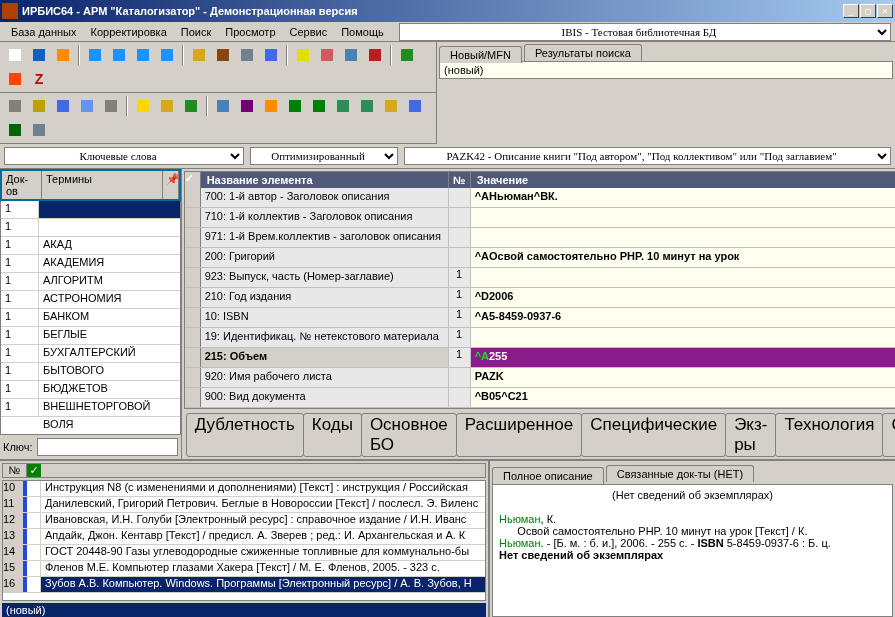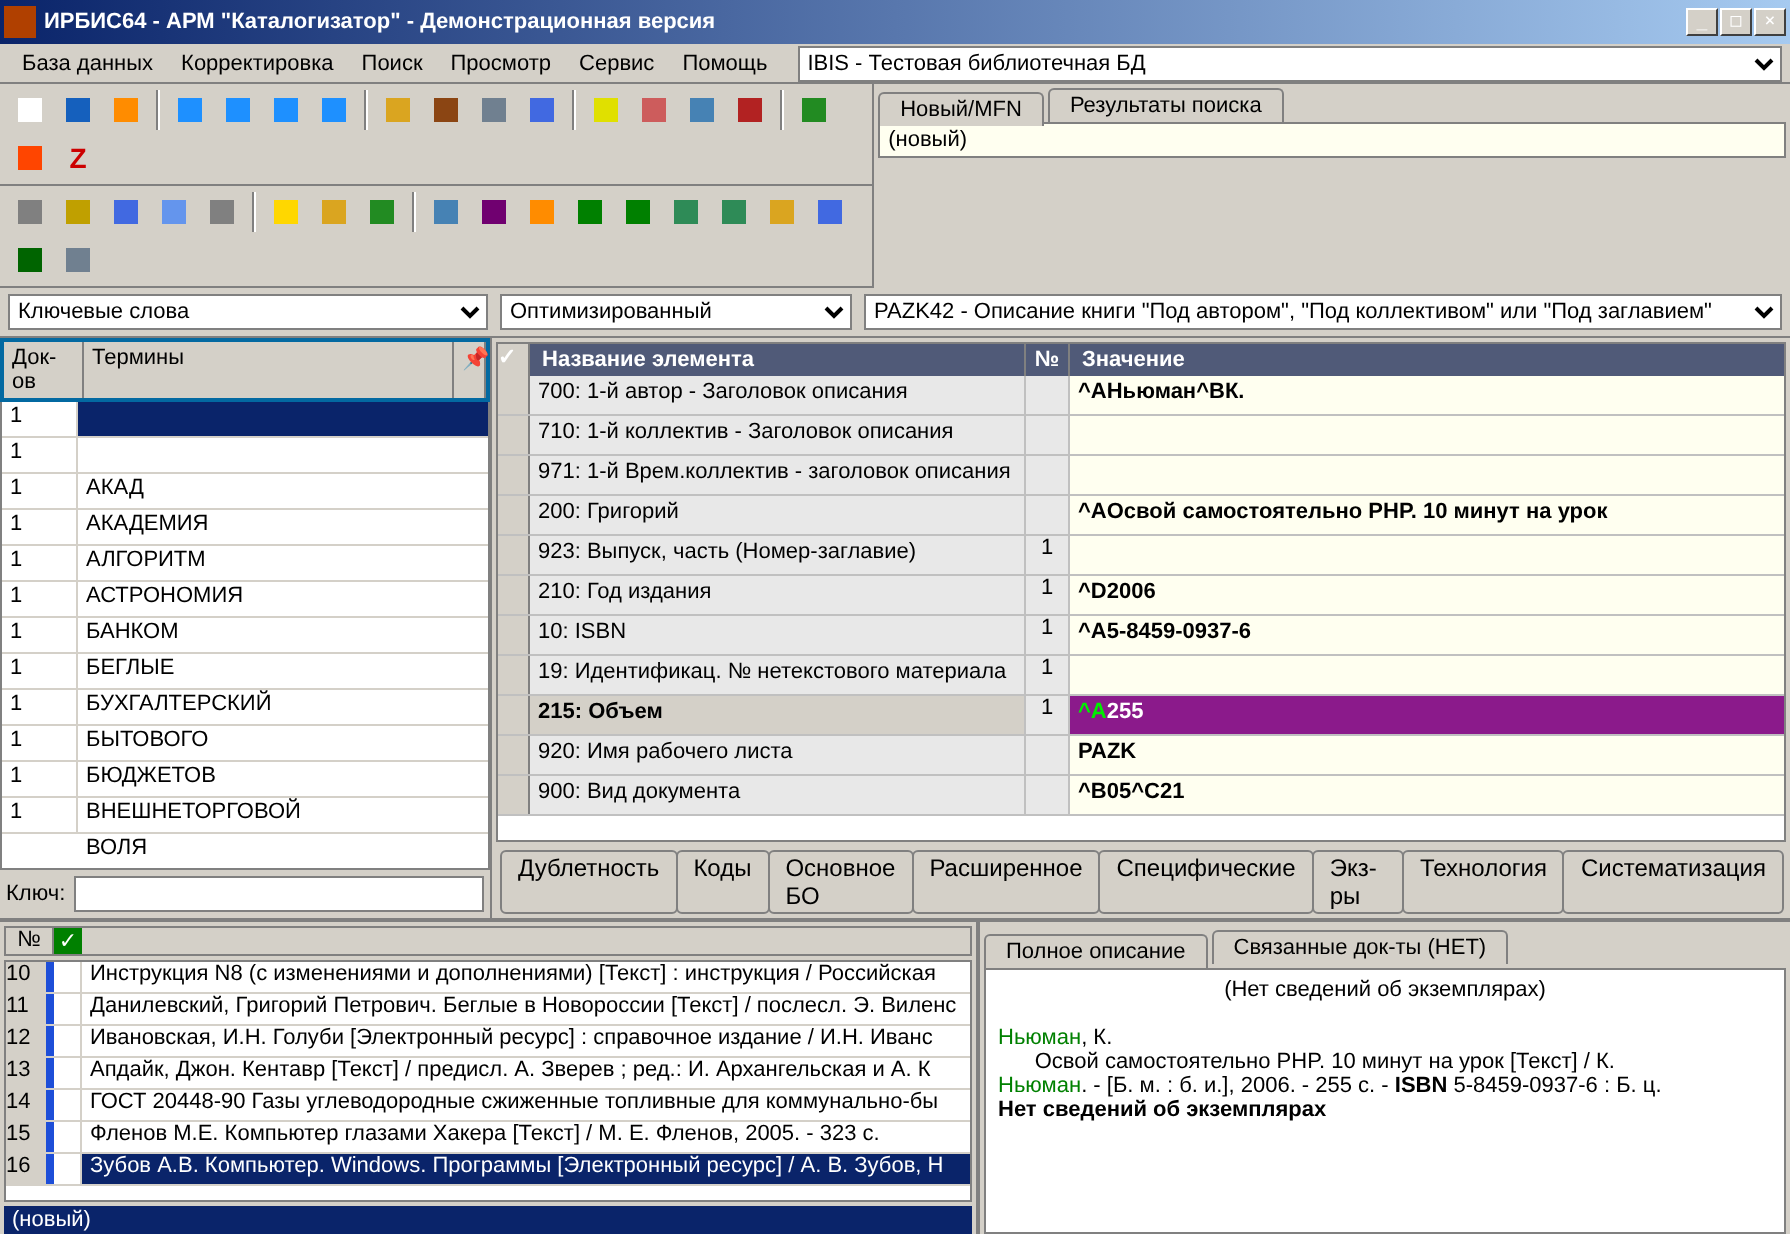--- a/index.html
+++ b/index.html
@@ -5,21 +5,21 @@
   * { box-sizing: border-box; }
   body { margin:0; font-family: Tahoma, Arial, sans-serif; font-size:11px; background:#d4d0c8; width:895px; height:617px; overflow:hidden; color:#000; }
   .titlebar { height:22px; background:linear-gradient(to right,#0a246a,#a6caf0); color:#fff; display:flex; align-items:center; padding:0 2px; }
   .titlebar .icon { width:16px; height:16px; background:#b04000; margin-right:4px; }
   .titlebar .title { flex:1; font-weight:bold; }
   .winbtns { display:flex; gap:1px; }
   .winbtn { width:16px; height:14px; background:#d4d0c8; border:1px solid #fff; border-right-color:#404040; border-bottom-color:#404040; display:flex; align-items:center; justify-content:center; font-size:9px; font-family:monospace; }
   .menubar { height:20px; background:#d4d0c8; display:flex; align-items:center; padding:0 4px; border-bottom:1px solid #808080; }
   .menubar .mitem { padding:2px 7px; cursor:default; }
   .menubar .dbselect { flex:1; margin-left:8px; }
-  select, input[type=text] { font-family:Liberation Sans, sans-serif; font-size:11px; border:1px solid #808080; background:#fff; height:18px; }
+  select, input[type=text] { font-family:Liberation Serif, serif; font-size:11px; border:1px solid #808080; background:#fff; height:18px;text-align:center; }
   select { width:100%; }
   .toolbar { display:flex; align-items:center; padding:2px 4px; gap:2px; background:#d4d0c8; border-bottom:1px solid #808080; flex-wrap:wrap; min-height:26px;}
   .tbtn { width:22px; height:22px; border:1px solid #d4d0c8; display:flex; align-items:center; justify-content:center; cursor:default; }
   .tbtn svg { width:16px; height:16px; }
   .sep { width:2px; height:20px; border-left:1px solid #808080; border-right:1px solid #fff; margin:0 2px; }
   .combo-row { display:flex; padding:3px 4px; gap:6px; border-bottom:1px solid #808080; background:#d4d0c8;}
   .combo-wrap { display:flex; align-items:center; }
   .combo-wrap select { width:100%; }
   .topright { flex:1.05; display:flex; flex-direction:column; border-left:1px solid #808080;}
   .tabs { display:flex; background:#d4d0c8; padding:2px 2px 0 2px; gap:2px;}
@@ -45,21 +45,21 @@
   .fh4 { flex:1; padding:2px 6px;}
   .fieldrow { display:flex; height:20px; border-bottom:1px solid #c0c0c0; cursor:default;}
   .fieldrow .fc1 { width:16px; background:#d4d0c8; border-right:1px solid #808080;}
   .fieldrow .fc2 { width:248px; padding:2px 4px; border-right:1px solid #c0c0c0; background:#e8e8e8; white-space:nowrap; overflow:hidden;}
   .fieldrow .fc3 { width:22px; text-align:center; background:#e8e8e8; border-right:1px solid #c0c0c0;}
   .fieldrow .fc4 { flex:1; padding:2px 4px; background:#fffff0; white-space:nowrap; overflow:hidden;font-weight:bold;}
   .fieldrow.hl .fc2 { font-weight:bold; background:#d4d0c8;}
   .fieldrow.hl .fc4 { background:#8b1a8b; color:#fff; font-weight:bold;}
   .fieldrow.hl .fc4 .hlA {color:#00ee00;}
   .bottomtabs { display:flex; padding:2px 4px; gap:0; background:#d4d0c8;}
-  .btab { padding:1px 8px; border:1px solid #808080; border-radius:3px; margin-right:-1px; background:#d4d0c8; font-size:12px; cursor:default;}
+  .btab { padding:1px 8px; border:1px solid #808080; border-radius:3px; margin-right:-1px; background:#d4d0c8; font-size:17px; cursor:default;}
   .lower { display:flex; height:160px; border-top:2px solid #808080;}
   .lowleft { width:490px; display:flex; flex-direction:column; border-right:2px solid #808080;}
   .recgrid { flex:1; overflow:auto; background:#fff; border:1px solid #808080; margin:2px;}
   .recrow { display:flex; height:16px; border-bottom:1px solid #d4d0c8; cursor:default;}
   .recrow .rn { width:24px; background:#d4d0c8; border-right:4px solid #1d4ed8; text-align:left;}
   .recrow .rchk { width:14px; border-right:1px solid #d4d0c8;}
   .recrow .rtxt { flex:1; padding:0 4px; white-space:nowrap; overflow:hidden;}
   .recrow.sel .rtxt { background:#0a246a; color:#fff;}
   .recfooter { background:#0a246a; color:#fff; padding:1px 4px; margin:0 2px 2px 2px;}
   .lowright { flex:1; display:flex; flex-direction:column;}
@@ -287,21 +287,21 @@
       <div class="tab">Результаты поиска</div>
     </div>
     <div class="tabcontent">(новый)</div>
   </div>
 </div>
 
 <div class="combo-row">
   <div class="combo-wrap" style="width:240px">
       <select><option>Ключевые слова</option></select>
     </div>
-  <div class="combo-wrap" style="width:176px">
+  <div class="combo-wrap" style="width:148px">
       <select><option>Оптимизированный</option></select>
     </div>
   <div class="combo-wrap" style="flex:1">
       <select><option>PAZK42 - Описание книги "Под автором", "Под коллективом" или "Под заглавием"</option></select>
     </div>
 </div>
 
 <div class="main">
   <div class="left">
     <div class="gridhead">

